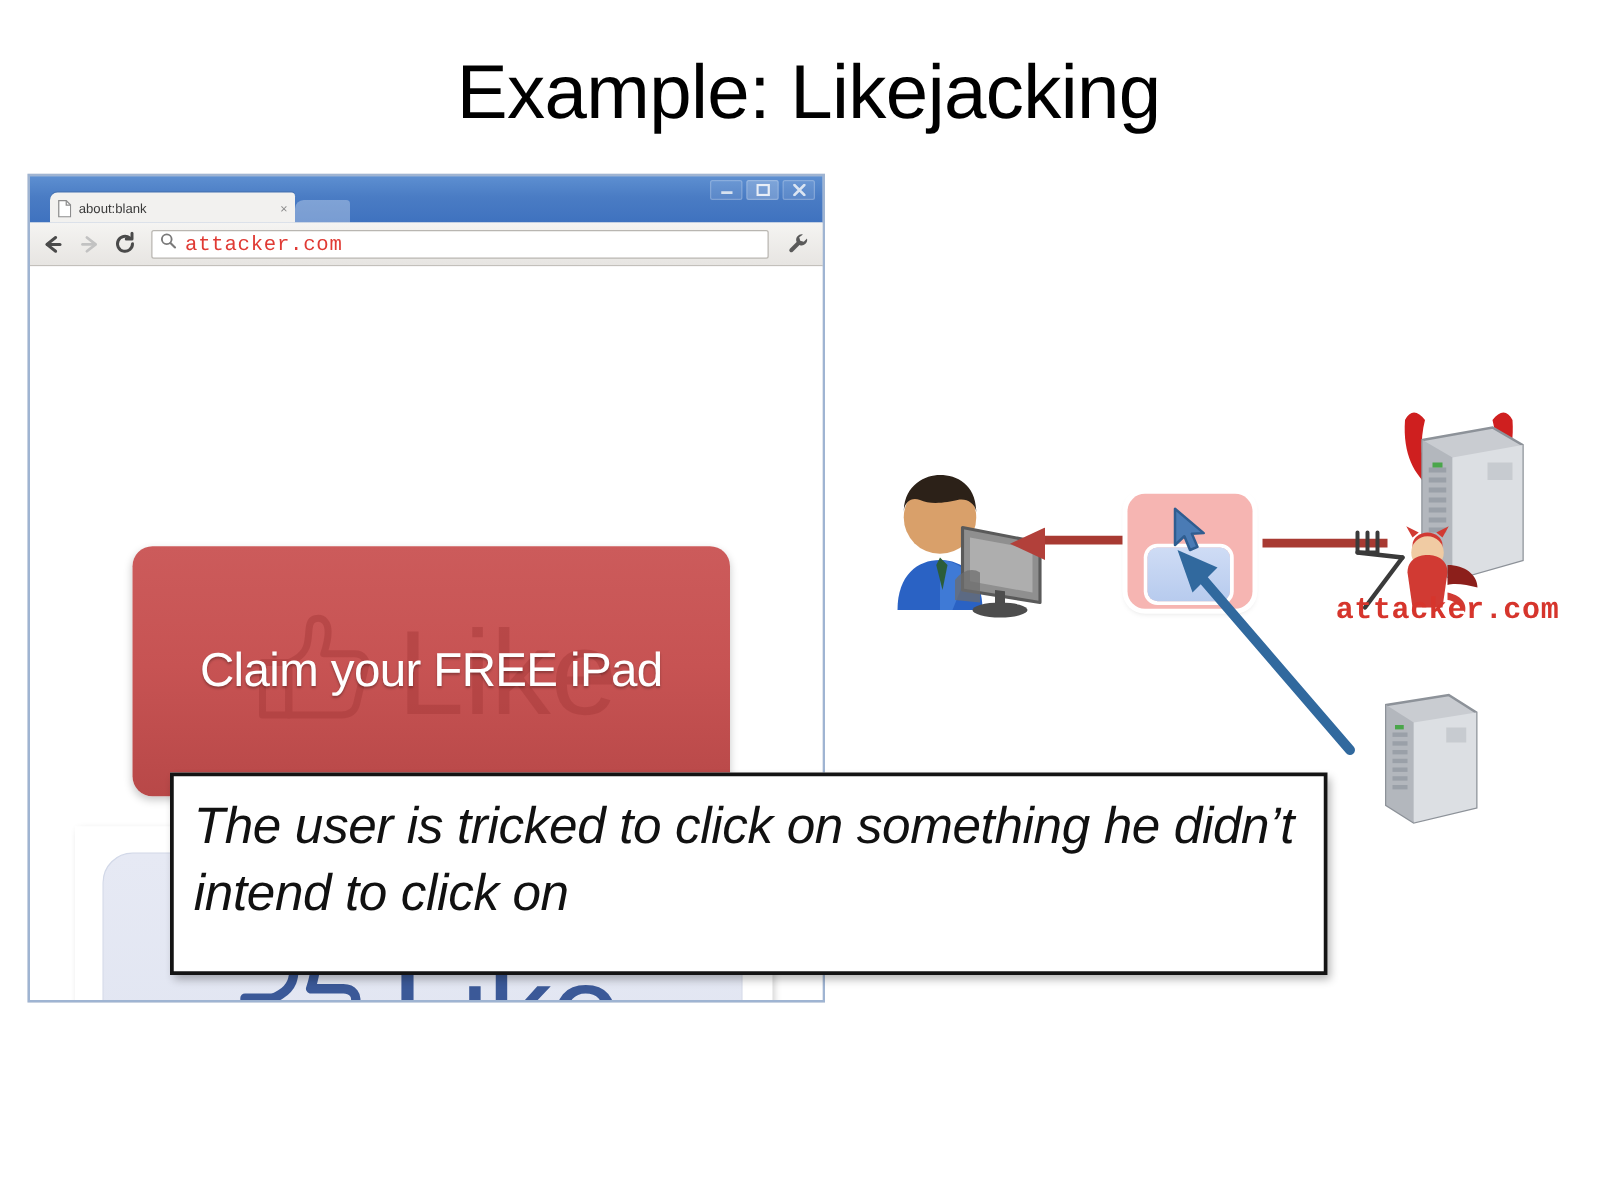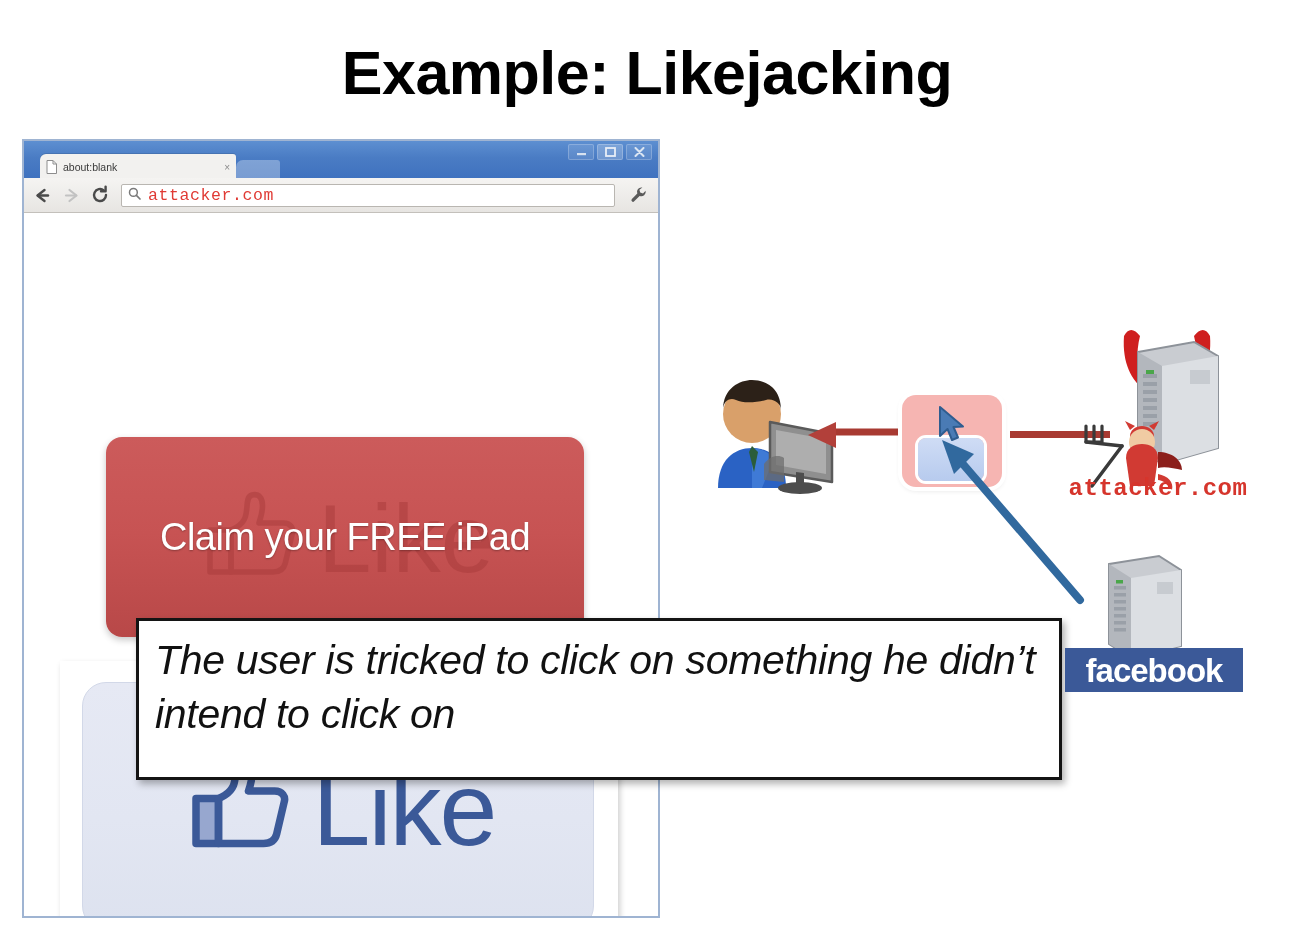--- a/index.html
+++ b/index.html
@@ -14,31 +14,31 @@
     overflow: hidden;
   }
 
   
   #slide-title {
     position: absolute;
     left: 0; top: 38px;
     width: 1294px;
     text-align: center;
     font-size: 61px;
-    font-weight: bold;
+    font-weight: normal;
     color: #000000;
     letter-spacing: -0.5px;
     font-family: "Liberation Sans", sans-serif;
   }
 
   
   #browser-window {
     position: absolute;
     left: 22px; top: 139px;
-    width: 638px; height: 779px;
+    width: 638px; height: 663px;
     background: #e5e5e5;
     border: 2px solid #9fb4d2;
   }
   #browser-titlebar {
     position: absolute;
     left: 0; top: 0;
     width: 100%; height: 37px;
     background: linear-gradient(to bottom, #5d8fd1 0%, #4a7cc4 45%, #3f72bf 100%);
     overflow: hidden;
   }
@@ -535,23 +535,20 @@
         <rect x="29" y="50" width="12" height="3.5"></rect>
           <rect x="29" y="57" width="12" height="3.5"></rect>
         <rect x="29" y="64" width="12" height="3.5"></rect>
           <rect x="29" y="71" width="12" height="3.5"></rect>
         <rect x="29" y="78" width="12" height="3.5"></rect>
       </g>
       <rect x="31" y="30" width="7" height="3.5" fill="#4aa64a"></rect>
       <rect x="72" y="32" width="16" height="12" fill="#c7cbd0"></rect>
     </svg>
   </div>
-  <div id="facebook-badge">
-    <span id="facebook-badge-text">facebook</span>
-  </div>
 
   <div id="blue-arrow">
     <svg width="200" height="180" viewBox="0 0 200 180">
       <path d="M160 170 L36 26" stroke="#31699e" stroke-width="8" stroke-linecap="round"></path>
       <path d="M22 10 L54 24 L34 44 Z" fill="#31699e"></path>
     </svg>
   </div>
 
 </div>
 

